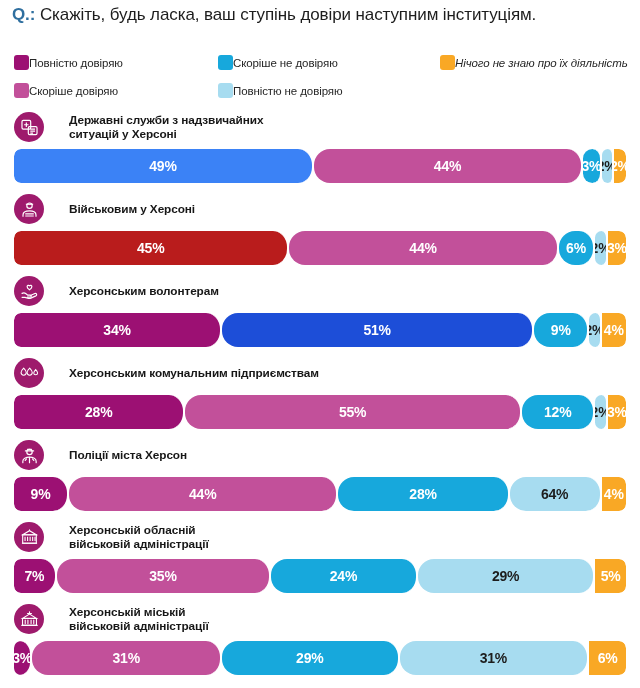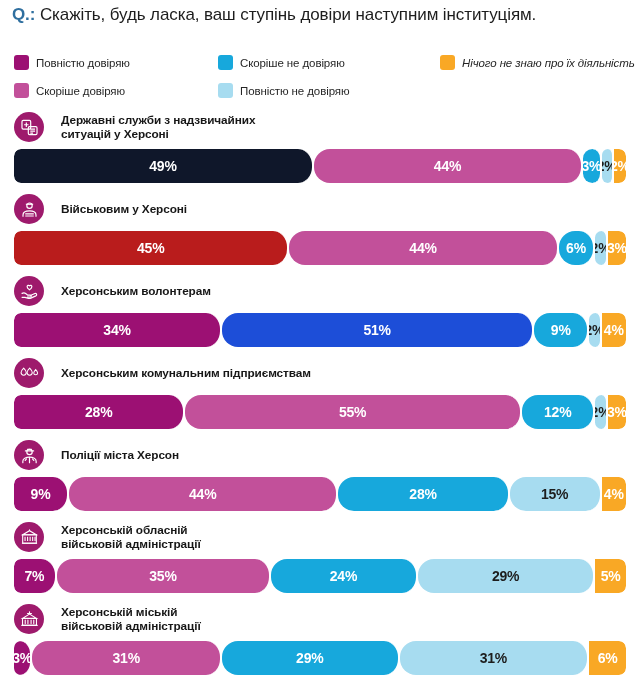--- a/index.html
+++ b/index.html
@@ -37,21 +37,21 @@
   
   .legend {
     position: relative;
     height: 56px;
     margin-top: 30px;
   }
   .legend-item {
     position: absolute;
     display: flex;
     align-items: center;
-    gap: 7px;
+    gap: 0;
     white-space: nowrap;
   }
   .legend-col-1 { left: 14px; }
   .legend-col-2 { left: 218px; }
   .legend-col-3 { left: 440px; font-style: italic; }
   .legend-row-1 { top: 0; }
   .legend-row-2 { top: 28px; }
   .legend-swatch {
     width: 15px;
     height: 15px;
@@ -68,21 +68,21 @@
   .rows {
     padding: 0 0 0 0;
   }
   .row {
     padding: 0 14px;
     margin-bottom: 10px;
   }
   .row-head {
     display: flex;
     align-items: center;
-    gap: 17px;
+    gap: 25px;
     min-height: 32px;
     margin-bottom: 6px;
   }
   .row-icon {
     width: 30px;
     height: 30px;
     border-radius: 50%;
     background: #9e1a6c;
     flex: 0 0 auto;
     display: flex;
@@ -167,21 +167,21 @@
             <rect x="10.5" y="11" width="11" height="10" rx="1.6"></rect>
             <path d="M13 14h6M13 16.5h6M13 19h3.5"></path>
           </svg>
         </span>
         <div class="row-label">
           <div>Державні служби з надзвичайних</div>
           <div>ситуацій у Херсоні</div>
         </div>
       </div>
       <div class="bar">
-        <div class="seg seg-sep" title="Повністю довіряю: 49%" style="flex: 0 0 49%; background: #0f172a; color: rgb(255, 255, 255);">
+        <div class="seg seg-sep" title="Повністю довіряю: 49%" style="flex: 0 0 49%; background: #3b82f6; color: rgb(255, 255, 255);">
           <span>49%</span>
         </div>
         <div class="seg seg-sep" title="Скоріше довіряю: 44%" style="flex: 0 0 44%; background: rgb(194, 80, 154); color: rgb(255, 255, 255);">
           <span>44%</span>
         </div>
         <div class="seg seg-sep" title="Скоріше не довіряю: 3%" style="flex: 0 0 3%; background: rgb(23, 168, 220); color: rgb(255, 255, 255);">
           <span>3%</span>
         </div>
         <div class="seg seg-sep" title="Повністю не довіряю: 2%" style="flex: 0 0 2%; background: rgb(167, 220, 240); color: rgb(29, 29, 29);">
           <span>2%</span>
@@ -304,21 +304,21 @@
         <div class="seg seg-sep" title="Повністю довіряю: 9%" style="flex: 0 0 9%; background: rgb(156, 16, 115); color: rgb(255, 255, 255);">
           <span>9%</span>
         </div>
         <div class="seg seg-sep" title="Скоріше довіряю: 44%" style="flex: 0 0 44%; background: rgb(194, 80, 154); color: rgb(255, 255, 255);">
           <span>44%</span>
         </div>
         <div class="seg seg-sep" title="Скоріше не довіряю: 28%" style="flex: 0 0 28%; background: rgb(23, 168, 220); color: rgb(255, 255, 255);">
           <span>28%</span>
         </div>
         <div class="seg seg-sep" title="Повністю не довіряю: 15%" style="flex: 0 0 15%; background: rgb(167, 220, 240); color: rgb(29, 29, 29);">
-          <span>15%</span>
+          <span>64%</span>
         </div>
         <div class="seg" title="Нічого не знаю про їх діяльність: 4%" style="flex: 0 0 4%; background: rgb(249, 168, 37); color: rgb(255, 255, 255);">
           <span>4%</span>
         </div>
       </div>
     </div>
     <div class="row">
       <div class="row-head">
         <span class="row-icon" style="background: rgb(158, 26, 108);">
           <svg width="19" height="19" viewBox="0 0 24 24" fill="none" stroke="#fff" stroke-width="1.4">

